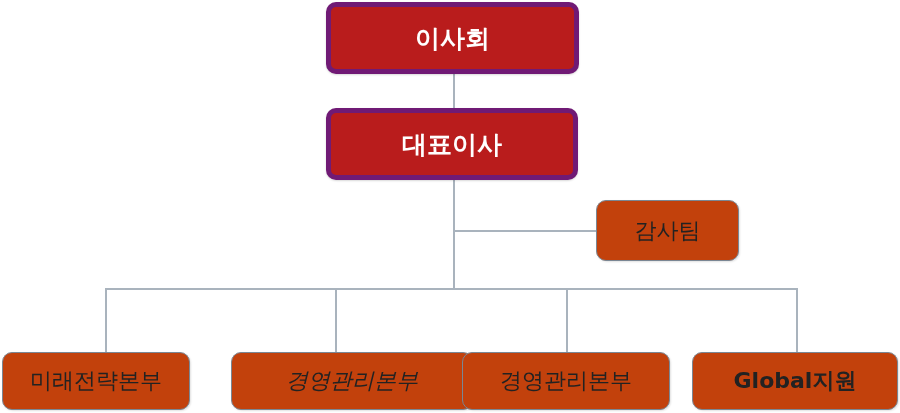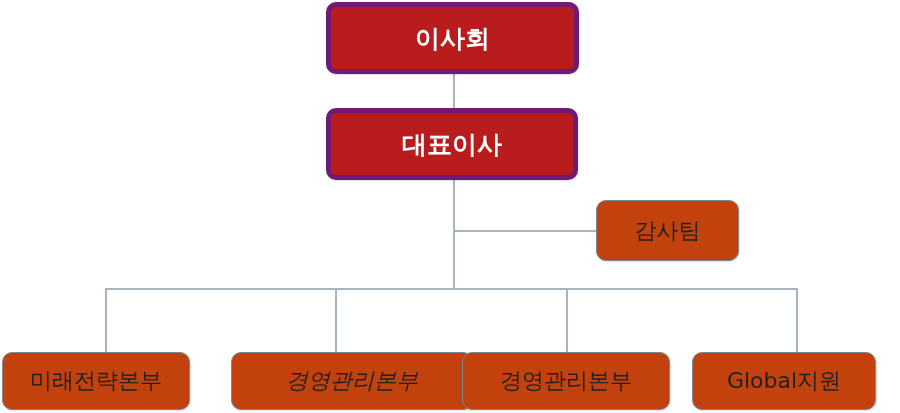--- a/index.html
+++ b/index.html
@@ -21,13 +21,13 @@
 <div class="line" style="left:566px; top:288px; width:2px; height:64px;"></div>
 <div class="line" style="left:796px; top:288px; width:2px; height:64px;"></div>
 
 <div class="box primary" style="left:326px; top:2px; width:253px; height:72px;">이사회</div>
 <div class="box primary" style="left:326px; top:108px; width:252px; height:72px;">대표이사</div>
 <div class="box secondary" style="left:596px; top:200px; width:143px; height:61px;">감사팀</div>
 
 <div class="box secondary" style="left:2px; top:352px; width:188px; height:58px;">미래전략본부</div>
 <div class="box secondary" style="left:231px; top:352px; width:242px; height:58px;font-style:italic;">경영관리본부</div>
 <div class="box secondary" style="left:462px; top:352px; width:208px; height:58px;">경영관리본부</div>
-<div class="box secondary" style="left:692px; top:352px; width:184px; height:58px;">Global지원</div>
+<div class="box secondary" style="left:692px; top:352px; width:206px; height:58px;font-weight:bold;">Global지원</div>
 
 </body></html>

